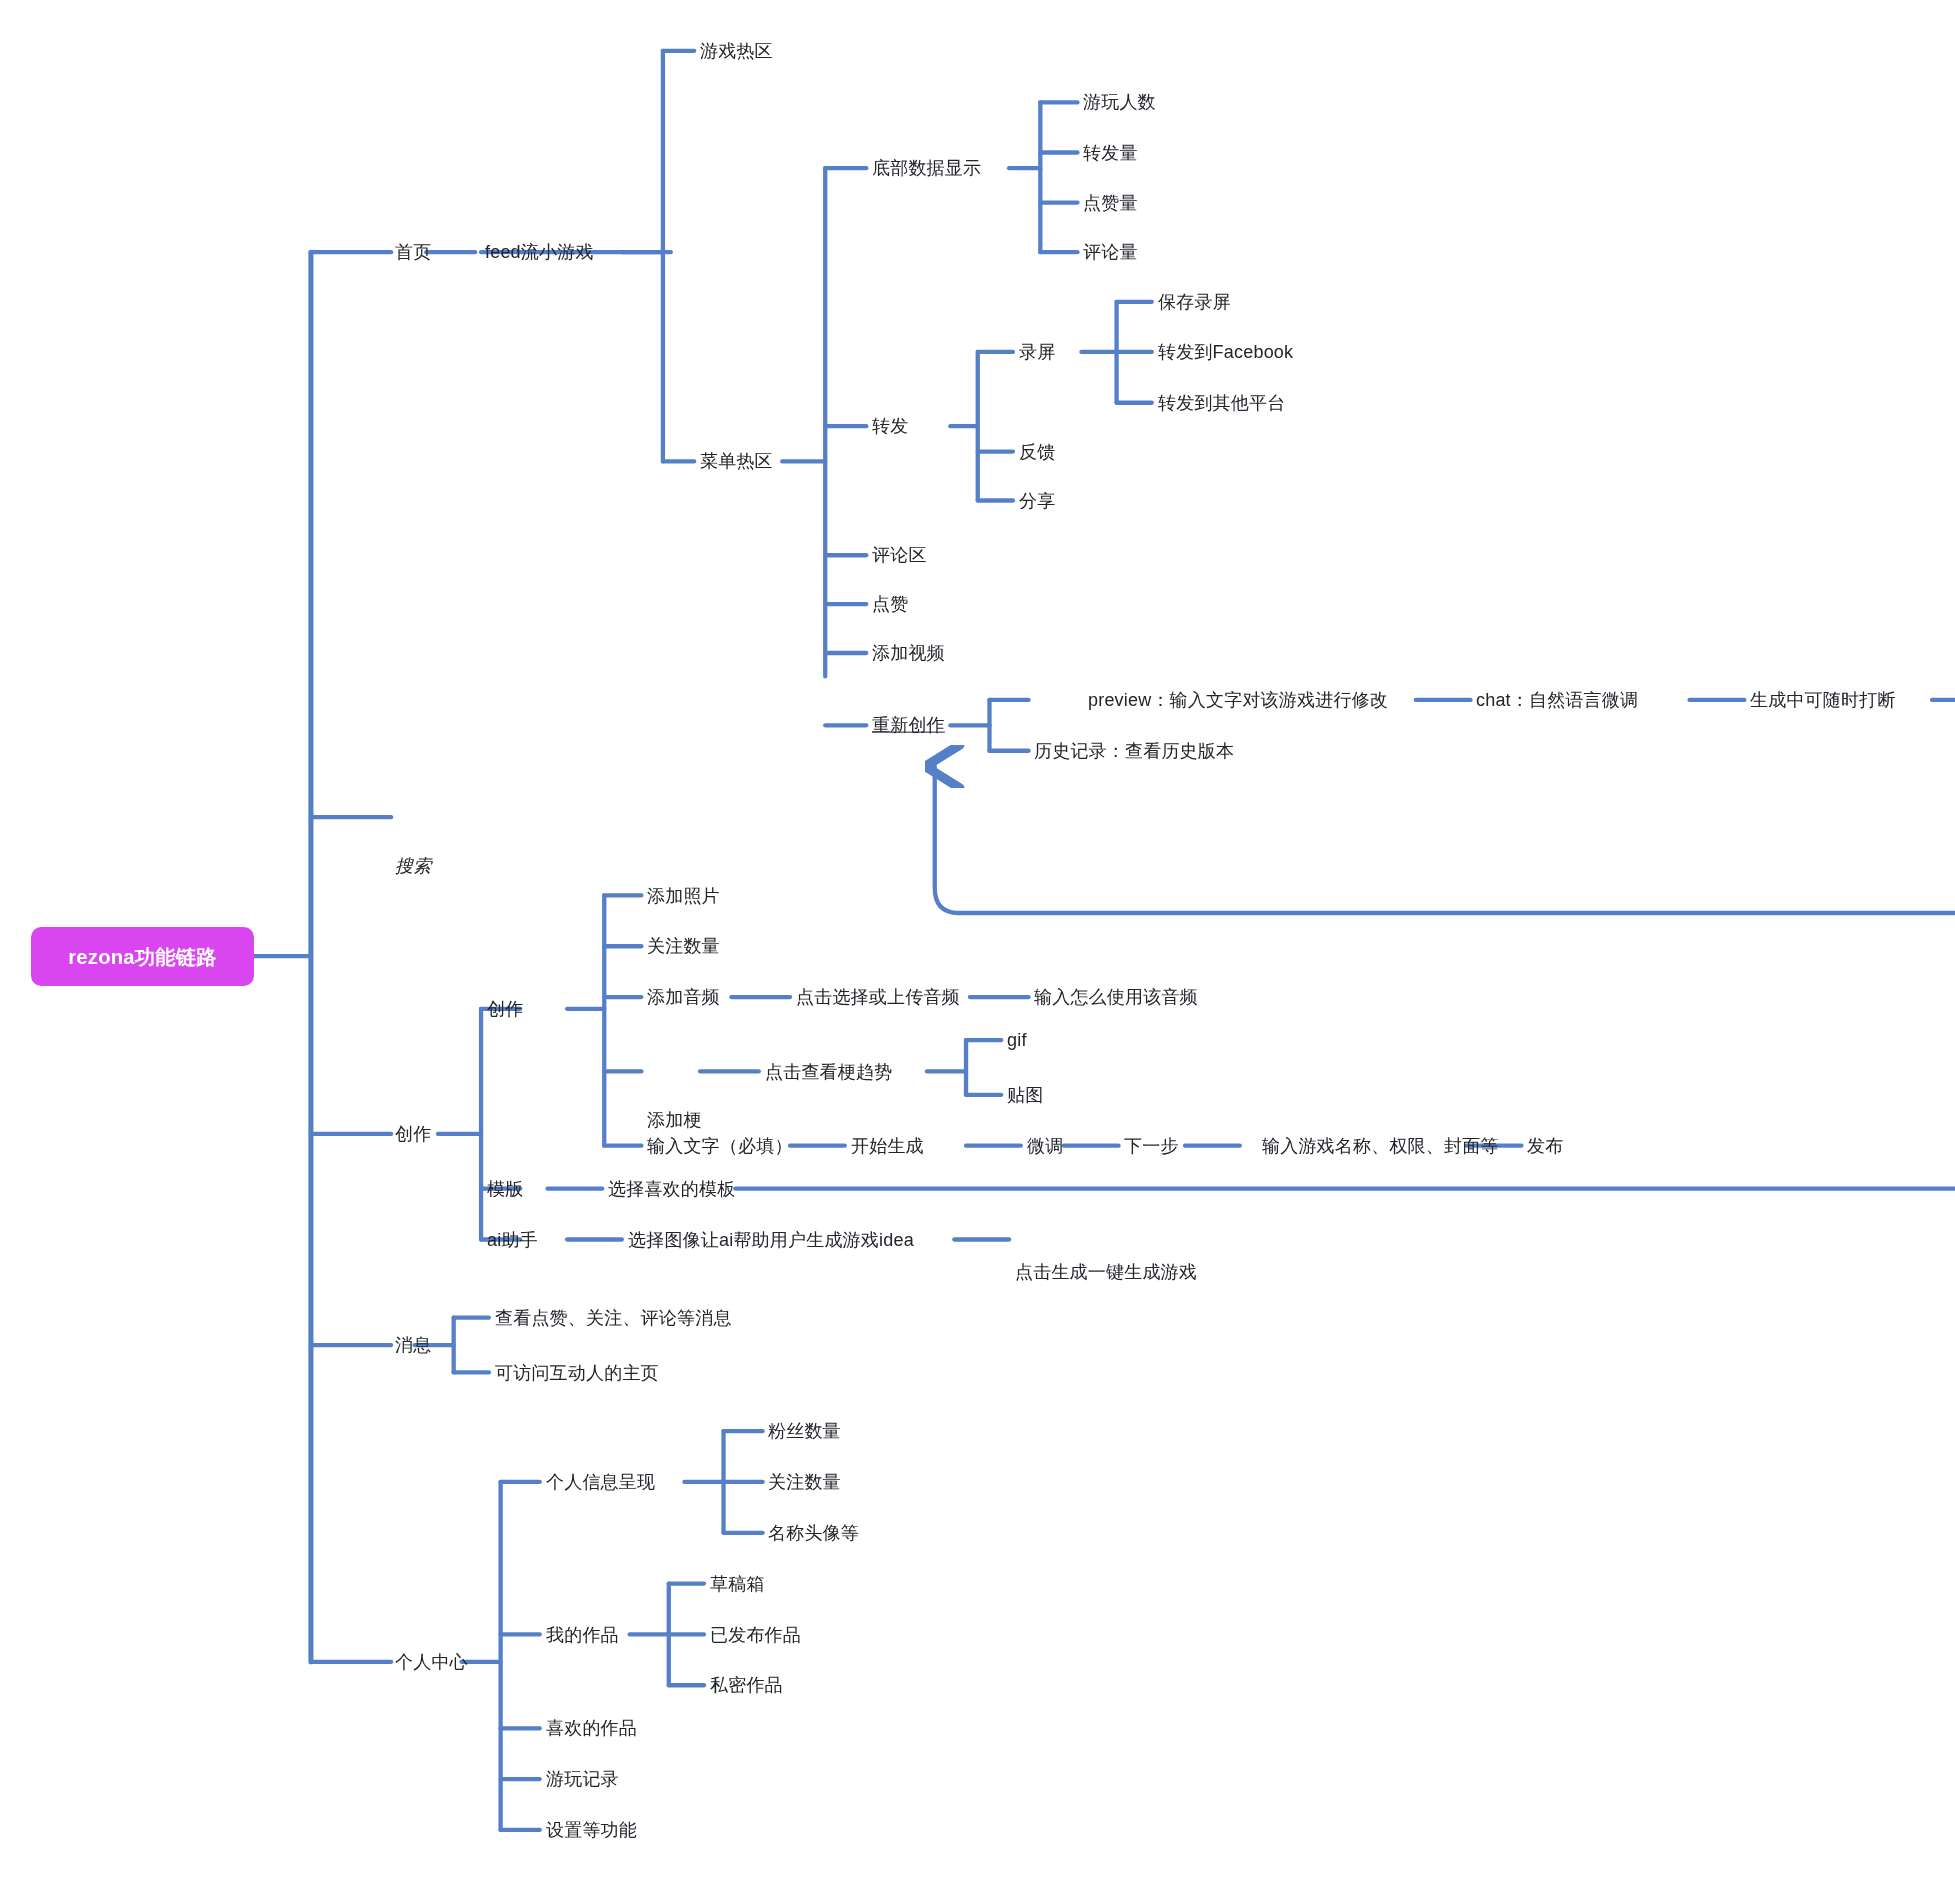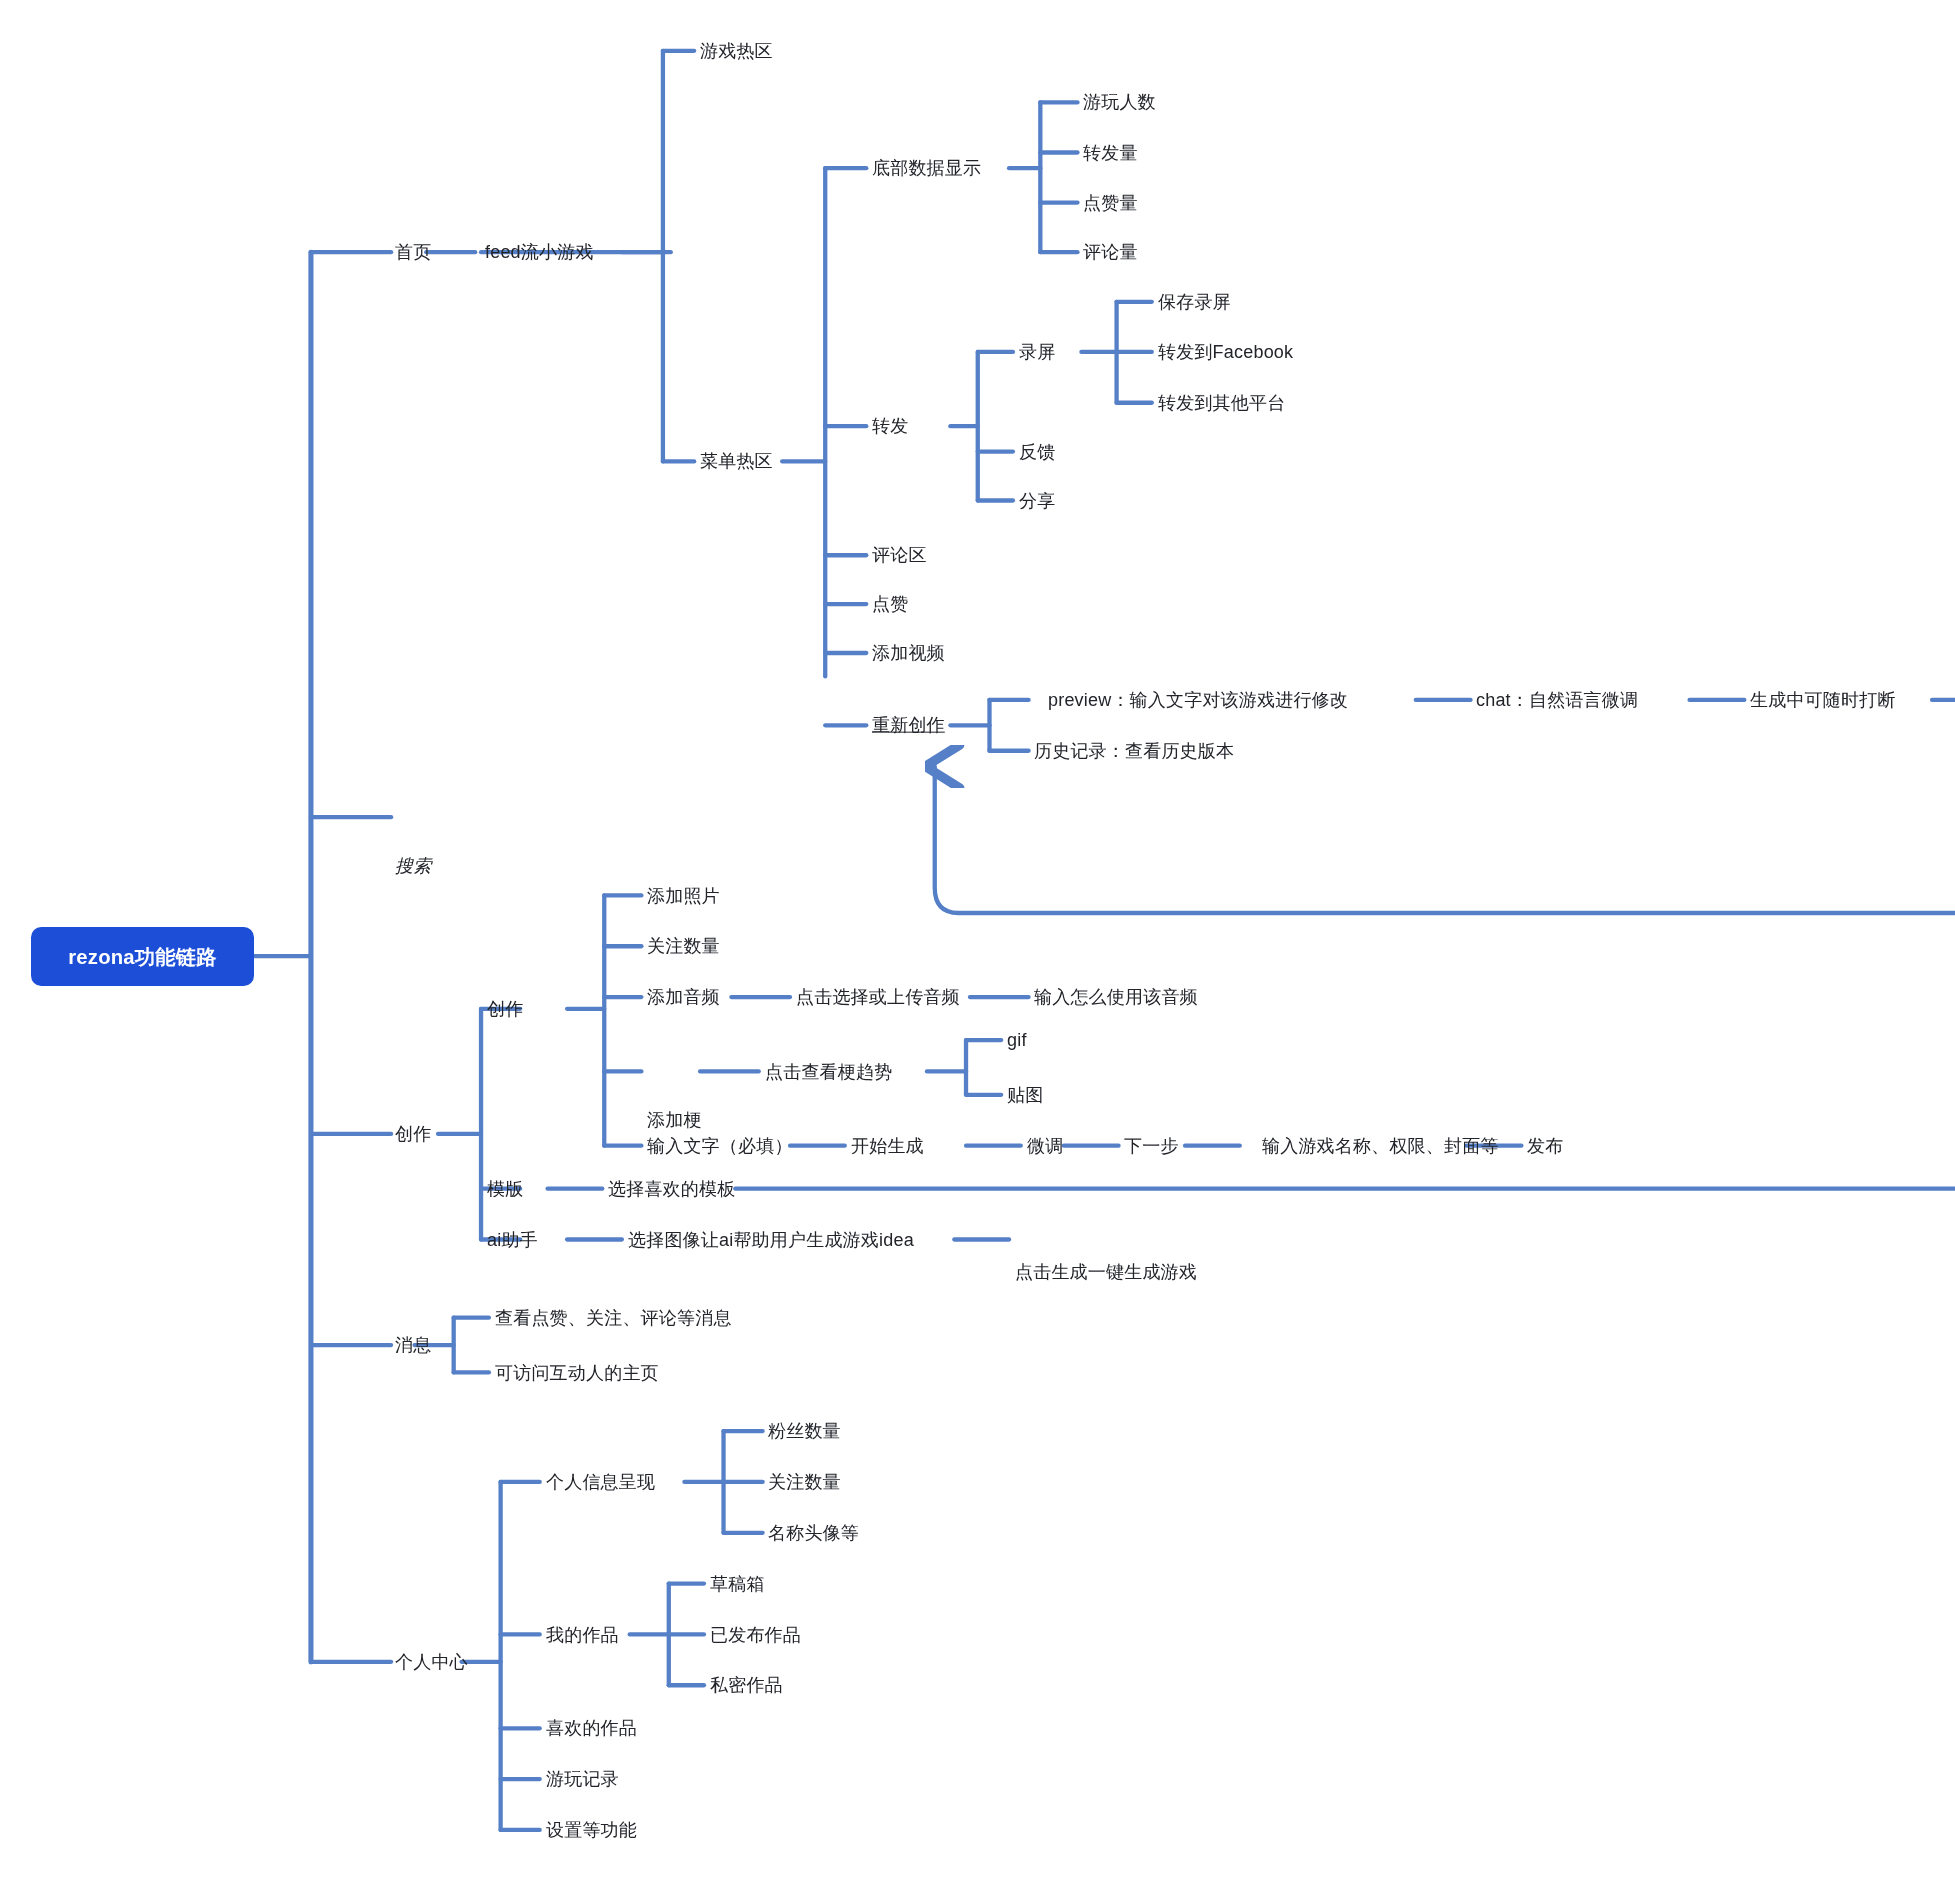--- a/index.html
+++ b/index.html
@@ -20,21 +20,21 @@
     font-size:18px;
     line-height:1.15;
     letter-spacing:0.2px;
   }
   .root{
     position:absolute;
     left:31px;
     top:927px;
     width:223px;
     height:59px;
-    background:#1d4ed8;
+    background:#d946ef;
     border-radius:10.2px;
     display:flex;
     align-items:center;
     justify-content:center;
     box-sizing:border-box;
   }
   .root-label{
     color:#ffffff;
     font-size:20.3px;
     font-weight:bold;
@@ -204,21 +204,21 @@
   <div class="node" style="left:1083px;top:252px;">评论量</div>
 
   <div class="node" style="left:1019px;top:352px;">录屏</div>
   <div class="node" style="left:1019px;top:452px;">反馈</div>
   <div class="node" style="left:1019px;top:501px;">分享</div>
 
   <div class="node" style="left:1158px;top:302px;">保存录屏</div>
   <div class="node" style="left:1158px;top:352px;">转发到Facebook</div>
   <div class="node" style="left:1158px;top:403px;">转发到其他平台</div>
 
-  <div class="node" style="left:1048px;top:700px;">preview：输入文字对该游戏进行修改</div>
+  <div class="node" style="left:1088px;top:700px;">preview：输入文字对该游戏进行修改</div>
   <div class="node" style="left:1034px;top:751px;">历史记录：查看历史版本</div>
   <div class="node" style="left:1476px;top:700px;">chat：自然语言微调</div>
   <div class="node" style="left:1750px;top:700px;">生成中可随时打断</div>
 
   <div class="node" style="left:487px;top:1009px;">创作</div>
   <div class="node" style="left:487px;top:1189px;">模版</div>
   <div class="node" style="left:487px;top:1240px;">ai助手</div>
 
   <div class="node" style="left:647px;top:896px;">添加照片</div>
   <div class="node" style="left:647px;top:946px;">关注数量</div>

